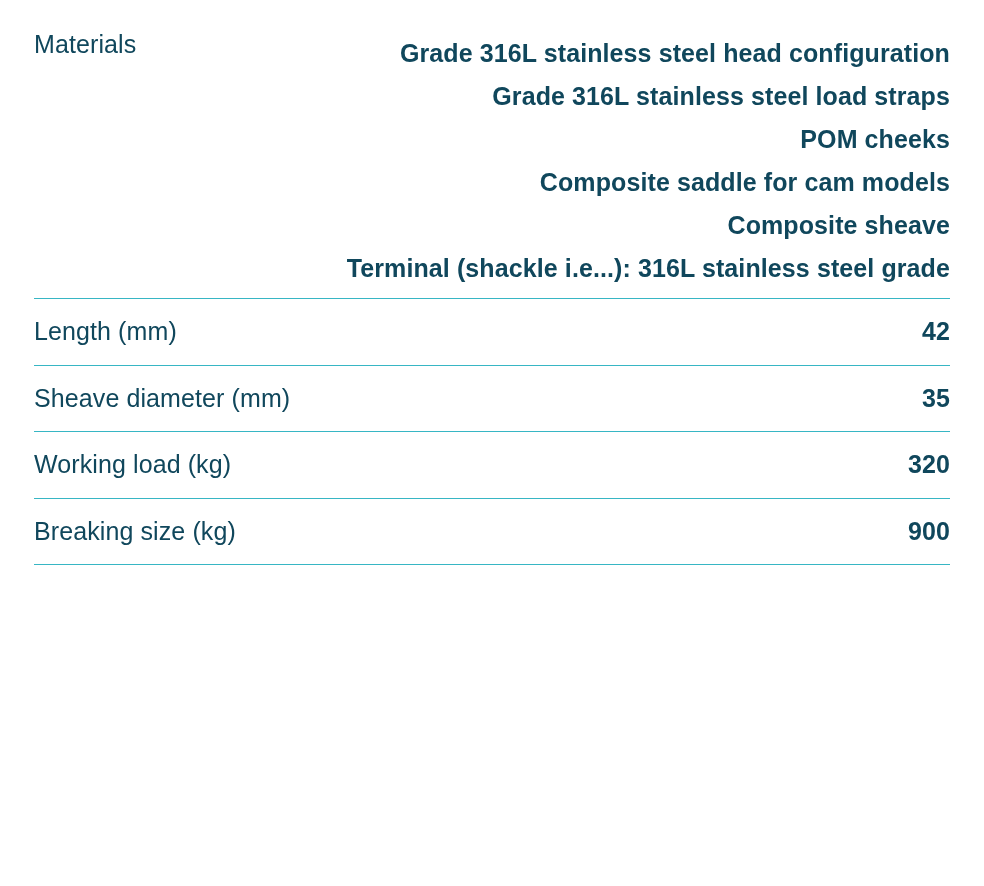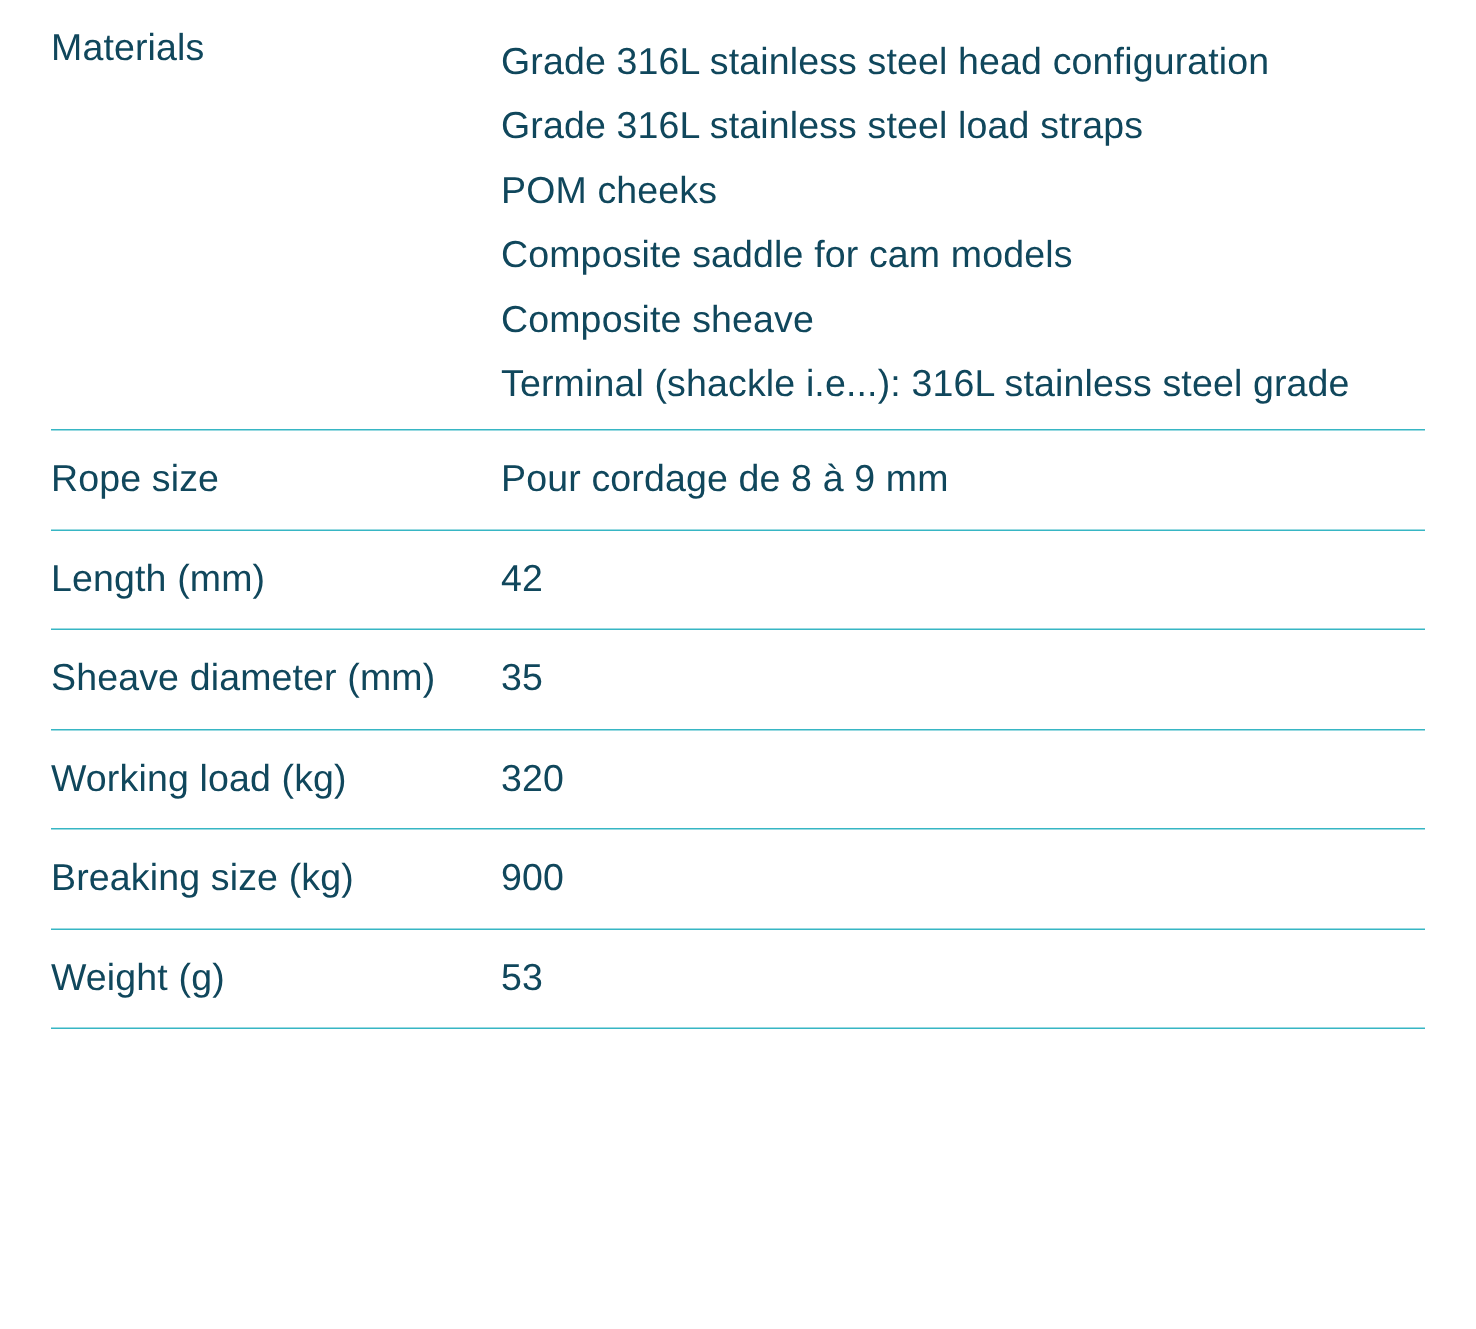--- a/index.html
+++ b/index.html
@@ -9,21 +9,21 @@
   }
   body {
     width: 984px;
     height: 886px;
     font-family: "Liberation Sans", sans-serif;
     color: #10475c;
     -webkit-font-smoothing: antialiased;
   }
   .spec-table {
     width: 916px;
-    margin: 0 auto;
+    margin: 12px auto;
     border-collapse: collapse;
     table-layout: fixed;
   }
   .spec-table tr.row {
     border-bottom: 1.5px solid #37b6c4;
   }
   .spec-table td {
     vertical-align: top;
     padding: 0;
   }
@@ -34,23 +34,25 @@
     color: #10475c;
     padding-top: 20px;
     padding-bottom: 20px;
     text-align: left;
     letter-spacing: 0.1px;
   }
   .value-cell {
     font-size: 25px;
     line-height: 1.72;
     color: #10475c;
+    text-align: right;
     padding-top: 18px;
     padding-bottom: 12px;
     letter-spacing: 0.1px;
+    font-weight: bold;
   }
   .value-cell .line {
     display: block;
     white-space: nowrap;
   }
   
   .row-single .label-cell,
   .row-single .value-cell {
     padding-top: 19px;
     padding-bottom: 19px;
@@ -76,24 +78,20 @@
       <td class="value-cell">
         <span class="line">Grade 316L stainless steel head configuration</span>
         <span class="line">Grade 316L stainless steel load straps</span>
         <span class="line">POM cheeks</span>
         <span class="line">Composite saddle for cam models</span>
         <span class="line">Composite sheave</span>
         <span class="line">Terminal (shackle i.e...): 316L stainless steel grade</span>
       </td>
     </tr>
 
-    <tr class="row row-single">
-      <td class="label-cell">Rope size</td>
-      <td class="value-cell">Pour cordage de 8 à 9 mm</td>
-    </tr>
 
     <tr class="row row-single">
       <td class="label-cell">Length (mm)</td>
       <td class="value-cell">42</td>
     </tr>
 
 
 
     <tr class="row row-single">
       <td class="label-cell">Sheave diameter (mm)</td>
@@ -103,19 +101,15 @@
     <tr class="row row-single">
       <td class="label-cell">Working load (kg)</td>
       <td class="value-cell">320</td>
     </tr>
 
     <tr class="row row-single">
       <td class="label-cell">Breaking size (kg)</td>
       <td class="value-cell">900</td>
     </tr>
 
-    <tr class="row row-single">
-      <td class="label-cell">Weight (g)</td>
-      <td class="value-cell">53</td>
-    </tr>
 
   </tbody>
 </table>
 
 </body></html>

